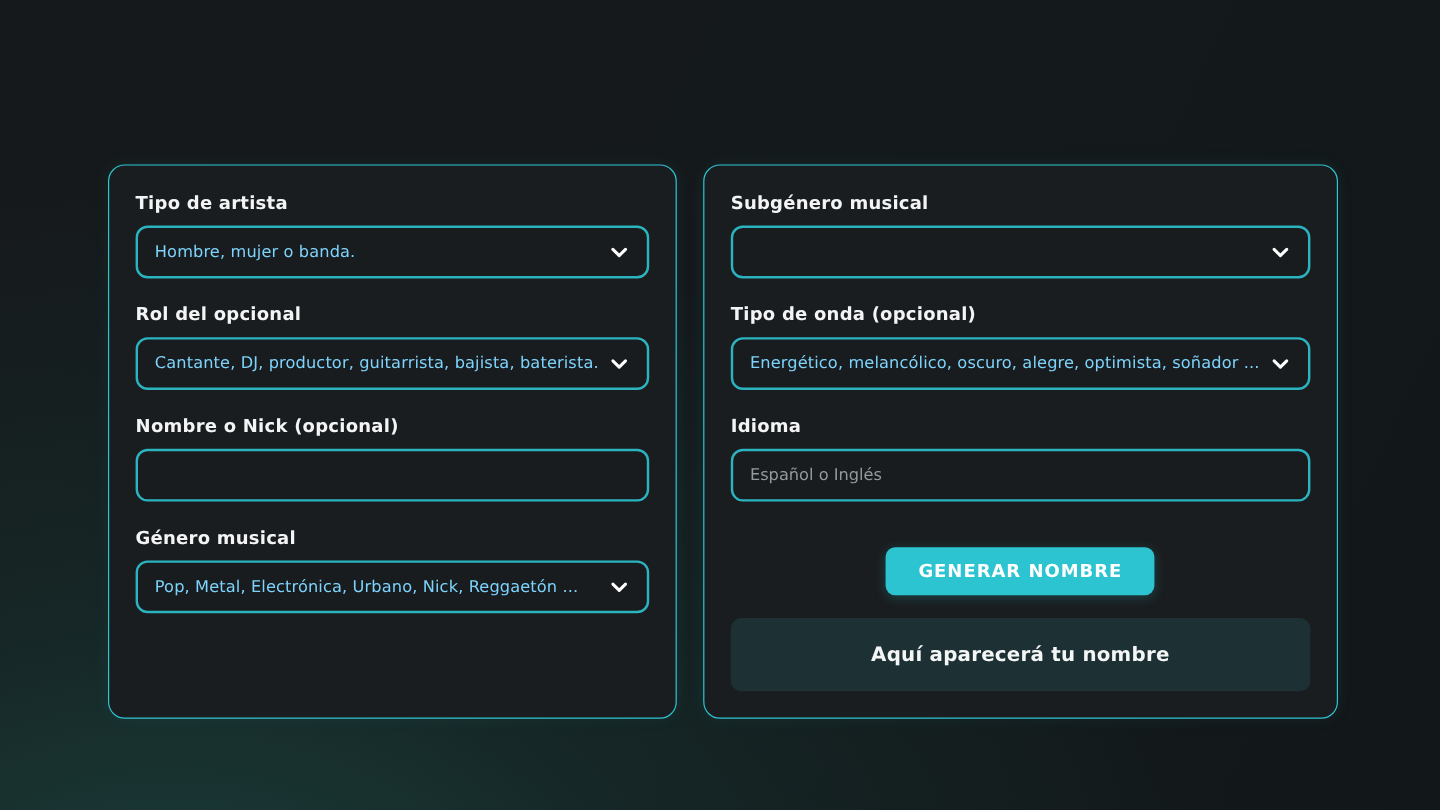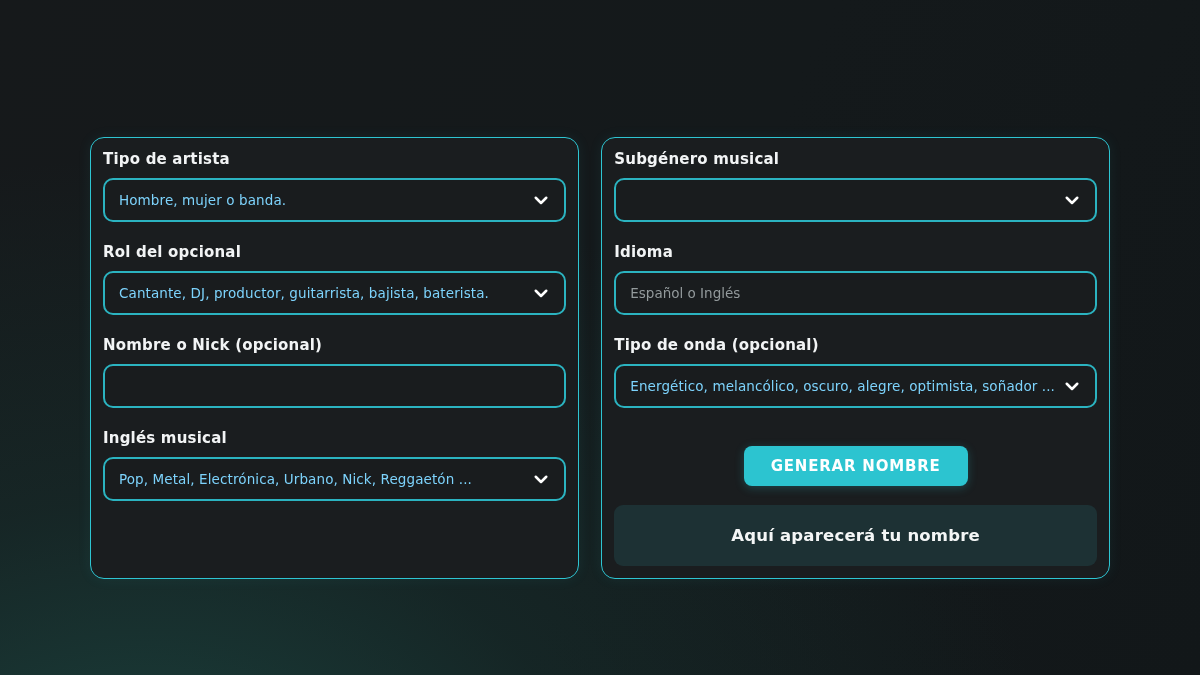--- a/index.html
+++ b/index.html
@@ -17,21 +17,21 @@
     top: 137px;
     display: flex;
     gap: 22px;
     align-items: stretch;
   }
   .panel {
     flex: 1 1 0;
     background: #1a1d1f;
     border: 1.5px solid var(--accent);
     border-radius: 14px;
-    padding: 12px;
+    padding: 22px;
     box-shadow: 0 0 14px rgba(46,197,210,0.08);
   }
   .group { margin-bottom: 21px; }
   .group:last-of-type { margin-bottom: 0; }
   .label {
     display: block;
     color: #f2f4f5;
     font-size: 15px;
     font-weight: 700;
     letter-spacing: 0.2px;
@@ -122,21 +122,21 @@
           </svg>
       </div>
     </div>
 
     <div class="group">
       <span class="label">Nombre o Nick (opcional)</span>
       <input class="input" type="text" placeholder="" style="">
     </div>
 
     <div class="group">
-      <span class="label">Inglés musical</span>
+      <span class="label">Género musical</span>
       <div class="select">
         <span class="ph">Pop, Metal, Electrónica, Urbano, Nick, Reggaetón ...</span>
         <svg class="chev" width="18" height="18" viewBox="0 0 24 24">
             <path d="M5 9l7 7 7-7" fill="none" stroke="#ffffff" stroke-width="3.4" stroke-linecap="round" stroke-linejoin="round"></path>
           </svg>
       </div>
     </div>
 
   </section>
 
@@ -146,32 +146,32 @@
       <span class="label">Subgénero musical</span>
       <div class="select">
         <span class="ph"></span>
         <svg class="chev" width="18" height="18" viewBox="0 0 24 24">
             <path d="M5 9l7 7 7-7" fill="none" stroke="#ffffff" stroke-width="3.4" stroke-linecap="round" stroke-linejoin="round"></path>
           </svg>
       </div>
     </div>
 
     <div class="group">
-      <span class="label">Idioma</span>
-      <input class="input" type="text" placeholder="Español o Inglés" style="">
-    </div>
-
-    <div class="group">
       <span class="label">Tipo de onda (opcional)</span>
       <div class="select">
         <span class="ph">Energético, melancólico, oscuro, alegre, optimista, soñador ...</span>
         <svg class="chev" width="18" height="18" viewBox="0 0 24 24">
             <path d="M5 9l7 7 7-7" fill="none" stroke="#ffffff" stroke-width="3.4" stroke-linecap="round" stroke-linejoin="round"></path>
           </svg>
       </div>
+    </div>
+
+    <div class="group">
+      <span class="label">Idioma</span>
+      <input class="input" type="text" placeholder="Español o Inglés" style="">
     </div>
 
     <button class="gen-btn">GENERAR NOMBRE</button>
 
     <div class="result">
       <span>Aquí aparecerá tu nombre</span>
     </div>
 
   </section>
 

